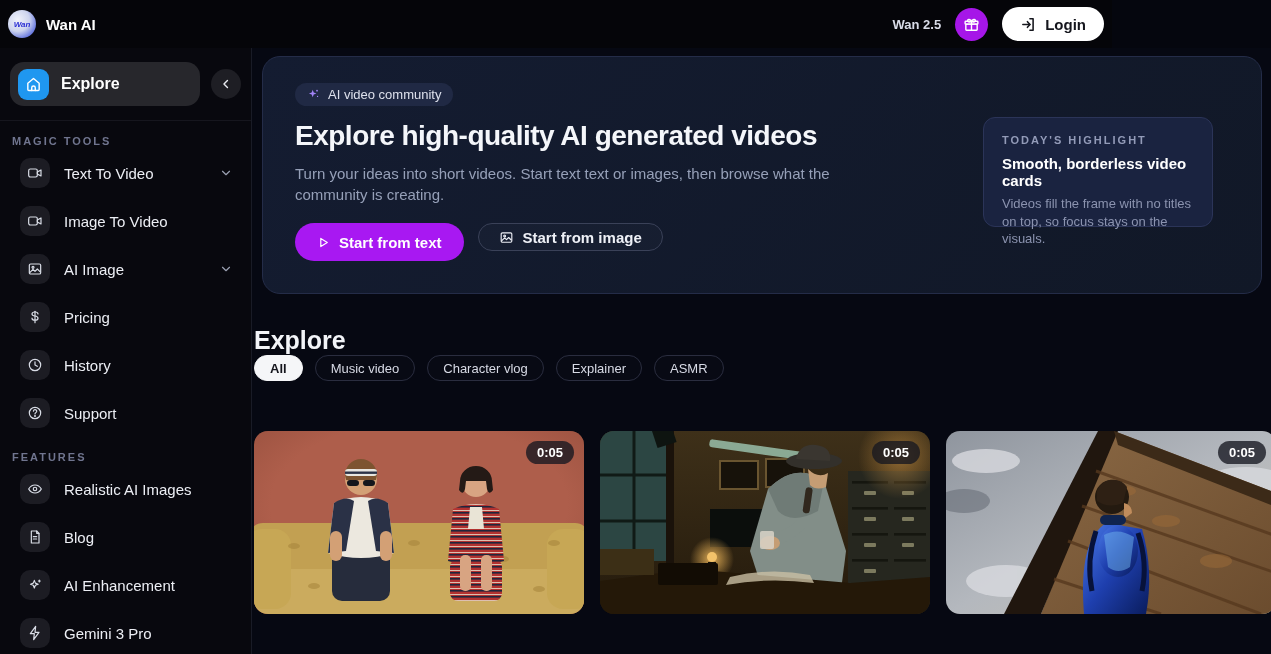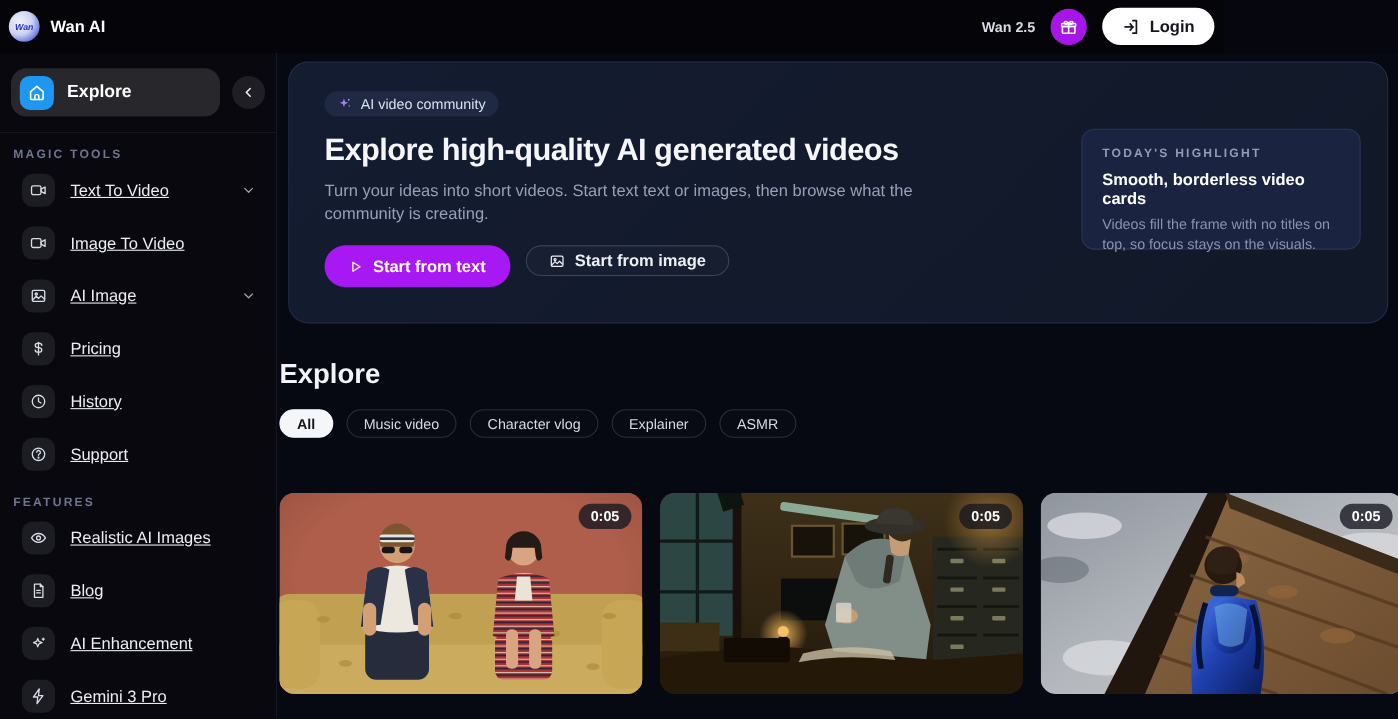--- a/index.html
+++ b/index.html
@@ -31,21 +31,21 @@
     display:flex; align-items:center; gap:12px; padding:0 8px; cursor:pointer; }
   .explore-icon { width:31px; height:31px; border-radius:9px; background:#1f97f0;
     display:flex; align-items:center; justify-content:center; }
   .explore-label { font-size:16px; font-weight:600; color:#fff; }
   .collapse-btn { margin-left:auto; width:30px; height:30px; border-radius:50%; background:#1e1e24;
     border:none; display:flex; align-items:center; justify-content:center; cursor:pointer; color:#e8eaf0; }
   .side-divider { height:1px; background:#16161e; margin-top:14px; }
   .section-label { font-size:11px; font-weight:bold; letter-spacing:2px; color:#70758f;
     margin:14px 0 2px 12px; }
   .side-item { height:48px; display:flex; align-items:center; gap:14px; padding:0 18px 0 20px;
-    cursor:pointer;text-decoration:underline; }
+    cursor:pointer; }
   .side-icon { width:30px; height:30px; border-radius:10px; background:#1c1c23; color:#d9dde6;
     display:flex; align-items:center; justify-content:center; flex:0 0 auto; }
   .side-item-label { font-size:15px; color:#eceef4; }
   .side-chevron { margin-left:auto; color:#9aa0b2; display:flex; }
 
   
   .main { position:absolute; left:252px; top:48px; width:1019px; height:606px;
     background:#060812; overflow:hidden; }
 
   .hero { position:relative; margin:8px 0 0 10px; width:1000px; height:238px;
@@ -55,29 +55,29 @@
     border-radius:12px; background:#202944; font-size:13px; color:#dde0ec; }
   .hero-title { margin-top:14px; font-size:28px; font-weight:bold; letter-spacing:-0.5px; color:#f4f6fa; }
   .hero-sub { margin-top:12px; width:560px; font-size:15px; line-height:1.38; color:#96a0b8; }
   .hero-actions { margin-top:18px; display:flex; gap:14px; }
   .btn-primary { height:38px; border-radius:20px; background:#a818f2; border:none; cursor:pointer;
     display:flex; align-items:center; gap:9px; padding:0 22px;
     font-size:15px; font-weight:600; color:#fff; font-family:inherit; }
   .btn-secondary { height:28px; border-radius:20px; background:rgba(255,255,255,0.02);
     border:1px solid #3a4158; cursor:pointer; display:flex; align-items:center; gap:9px; padding:0 20px;
     font-size:15px; font-weight:600; color:#eef0f6; font-family:inherit; }
-  .highlight-card { position:absolute; left:720px; top:60px; width:254px; height:110px;
+  .highlight-card { position:absolute; left:720px; top:60px; width:230px; height:110px;
     background:#1a2340; border:1px solid #2b3458; border-radius:12px; padding:16px 18px; }
   .highlight-label { font-size:11px; font-weight:bold; letter-spacing:2px; color:#939bb8; }
   .highlight-title { margin-top:9px; font-size:15px; font-weight:bold; color:#fff; }
   .highlight-desc { margin-top:6px; font-size:13px; line-height:1.35; color:#8b93af; }
 
   .content { padding:32px 0 0 2px; }
   .explore-title { font-size:25px; font-weight:bold; color:#f2f4f8; }
-  .filters { margin-top:17px; display:flex; gap:12px; align-items:center; }
+  .filters { display:flex; gap:12px; align-items:center; }
   .pill { height:26px; border-radius:13px; display:flex; align-items:center; padding:0 15px;
     font-size:13px; cursor:pointer; border:1px solid #2a2d3f; color:#d7dae5;
     background:rgba(255,255,255,0.01); font-family:inherit; }
   .pill.active { background:#f5f6f8; color:#14151c; font-weight:600; border-color:#f5f6f8; }
 
   .cards { margin-top:50px; display:flex; gap:16px; }
   .video-card { position:relative; flex:0 0 auto; width:330px; height:183px; border-radius:14px;
     overflow:hidden; cursor:pointer; background:#111; }
   .video-card svg.thumb { display:block; width:330px; height:183px; }
   .duration { position:absolute; top:10px; right:10px; background:rgba(22,23,32,0.78);

